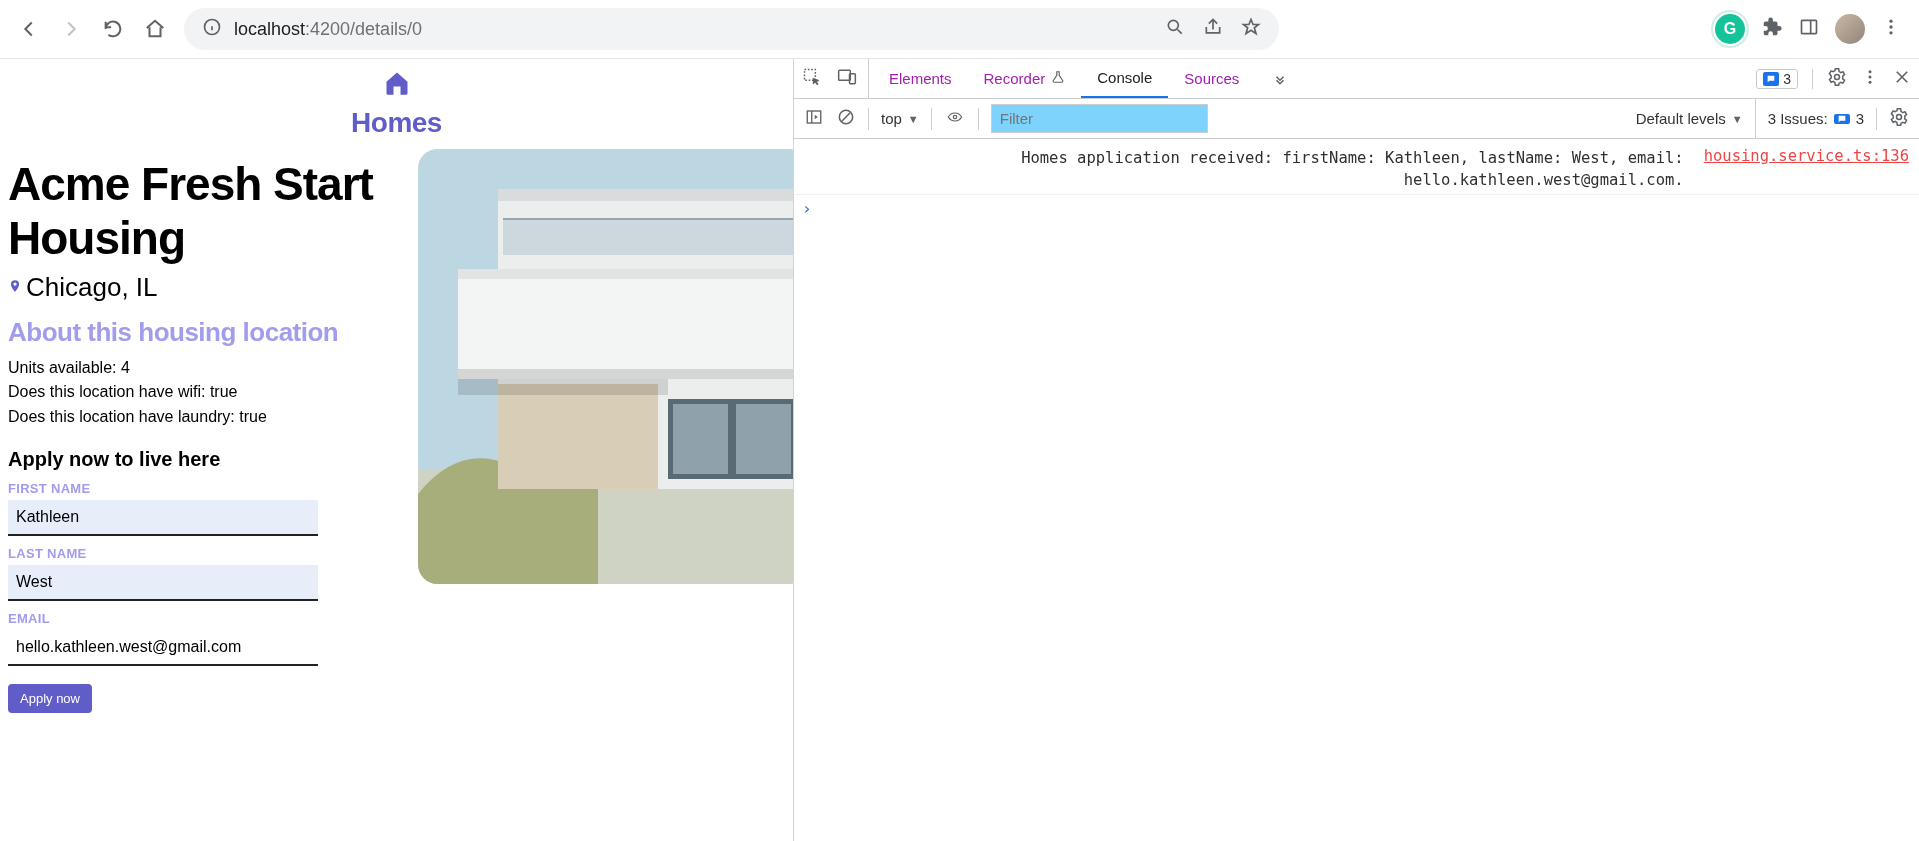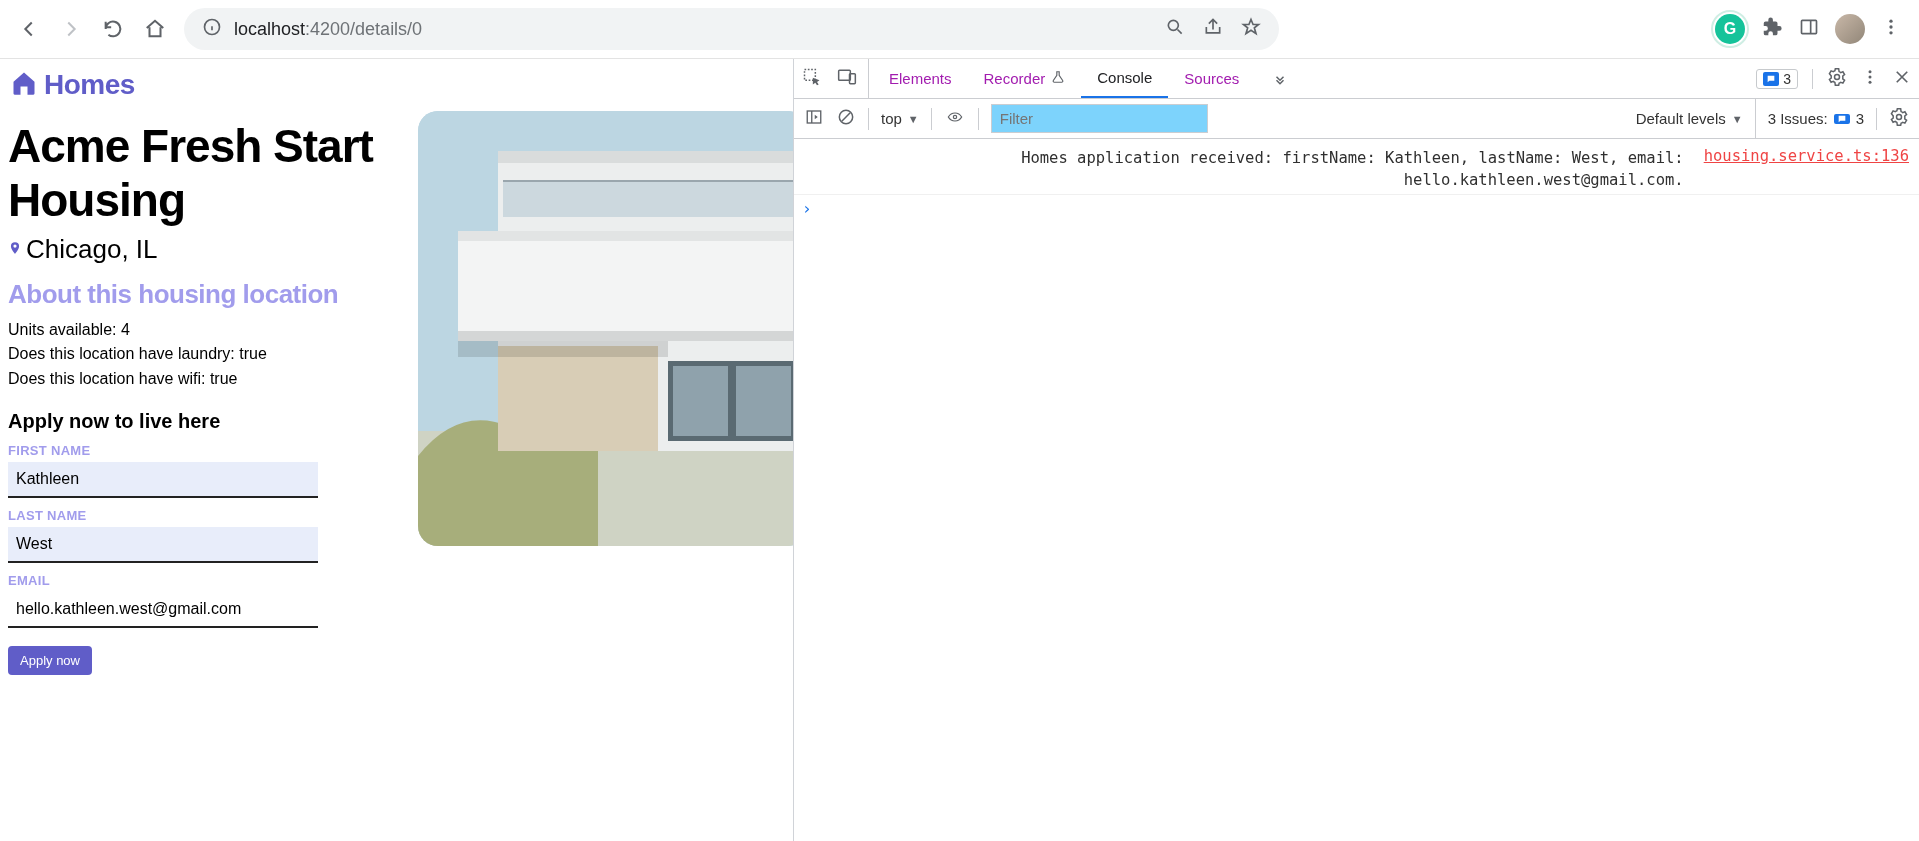--- a/index.html
+++ b/index.html
@@ -29,21 +29,21 @@
   .grammarly { width:30px; height:30px; border-radius:50%; background:#15c39a; display:flex; align-items:center; justify-content:center; color:#fff; font-weight:bold; outline:2px solid #cfeee4; outline-offset:2px;}
   .avatar { width:30px; height:30px; border-radius:50%; background:linear-gradient(135deg,#c9b8a8,#918678); }
   .icon-btn svg { display:block; }
 
   
   .content-row { flex:1; display:flex; border-top:1px solid #e3e3e3; min-height:0; }
   .app-pane { flex:0 0 794px; border-right:1px solid #d0d3d8; overflow:hidden; display:flex; flex-direction:column; }
   .devtools-pane { flex:1; display:flex; flex-direction:column; min-width:0; }
 
   
-  .app-header { display:flex; align-items:center; gap:6px; padding:10px 10px 4px 10px; }
+  .app-header { display:flex; align-items:center; gap:6px; padding:10px 10px 4px 10px;flex-direction:column; }
   .brand-name { color:var(--brand-purple); font-size:28px; font-weight:700; letter-spacing:-0.5px; }
   .app-body { display:flex; gap:30px; padding:6px 8px 8px 8px; }
   .details { flex:0 0 380px; }
   .details h1 { font-size:46px; font-weight:800; margin:8px 0 2px 0; line-height:1.18; letter-spacing:-1px; font-family: "Segoe UI", Arial, sans-serif; }
   .loc-row { display:flex; align-items:center; gap:4px; font-size:26px; margin-top:6px; }
   .loc-row .pin { color:var(--brand-purple); }
   .about-h { color:var(--light-purple); font-size:26px; font-weight:800; margin:14px 0 8px 0; letter-spacing:-0.5px; }
   .facts { font-size:16px; line-height:1.55; }
   .apply-h { font-size:20px; font-weight:800; margin:18px 0 8px 0; }
   .form-label { color:var(--light-purple); font-size:13px; font-weight:700; letter-spacing:0.3px; margin-top:10px; }
@@ -176,22 +176,22 @@
           <span class="pin">
             <svg width="14" height="20" viewBox="0 0 24 24" fill="#605dc8">
                 <path d="M12 2a7 7 0 0 0-7 7c0 5 7 13 7 13s7-8 7-13a7 7 0 0 0-7-7zm0 9.5A2.5 2.5 0 1 1 12 6a2.5 2.5 0 0 1 0 5.5z"></path>
               </svg>
           </span>
           <span>Chicago, IL</span>
         </div>
         <div class="about-h">About this housing location</div>
         <div class="facts">
           <div>Units available: 4</div>
+          <div>Does this location have wifi: true</div>
           <div>Does this location have laundry: true</div>
-          <div>Does this location have wifi: true</div>
         </div>
         <div class="apply-h">Apply now to live here</div>
 
         <div class="form-label">FIRST NAME</div>
         <input class="form-input" value="Kathleen" style="">
 
         <div class="form-label">LAST NAME</div>
         <input class="form-input" value="West" style="">
 
         <div class="form-label">EMAIL</div>

